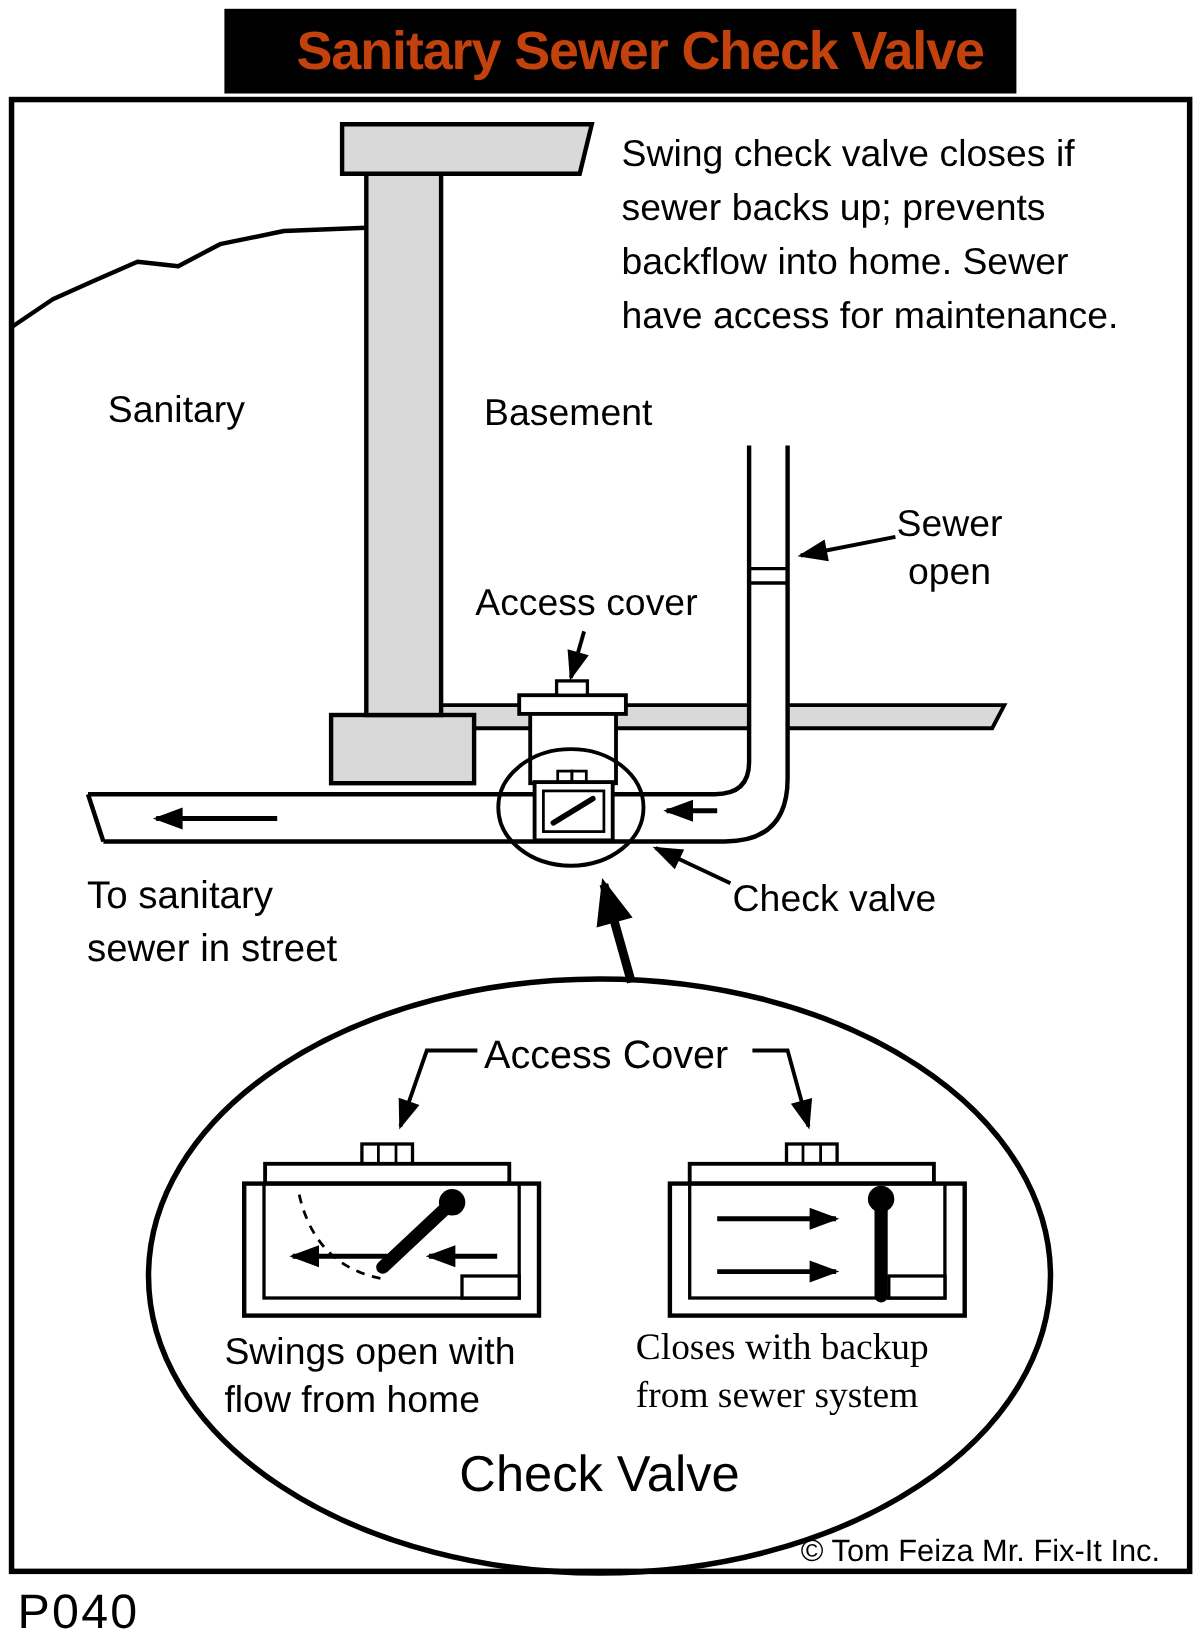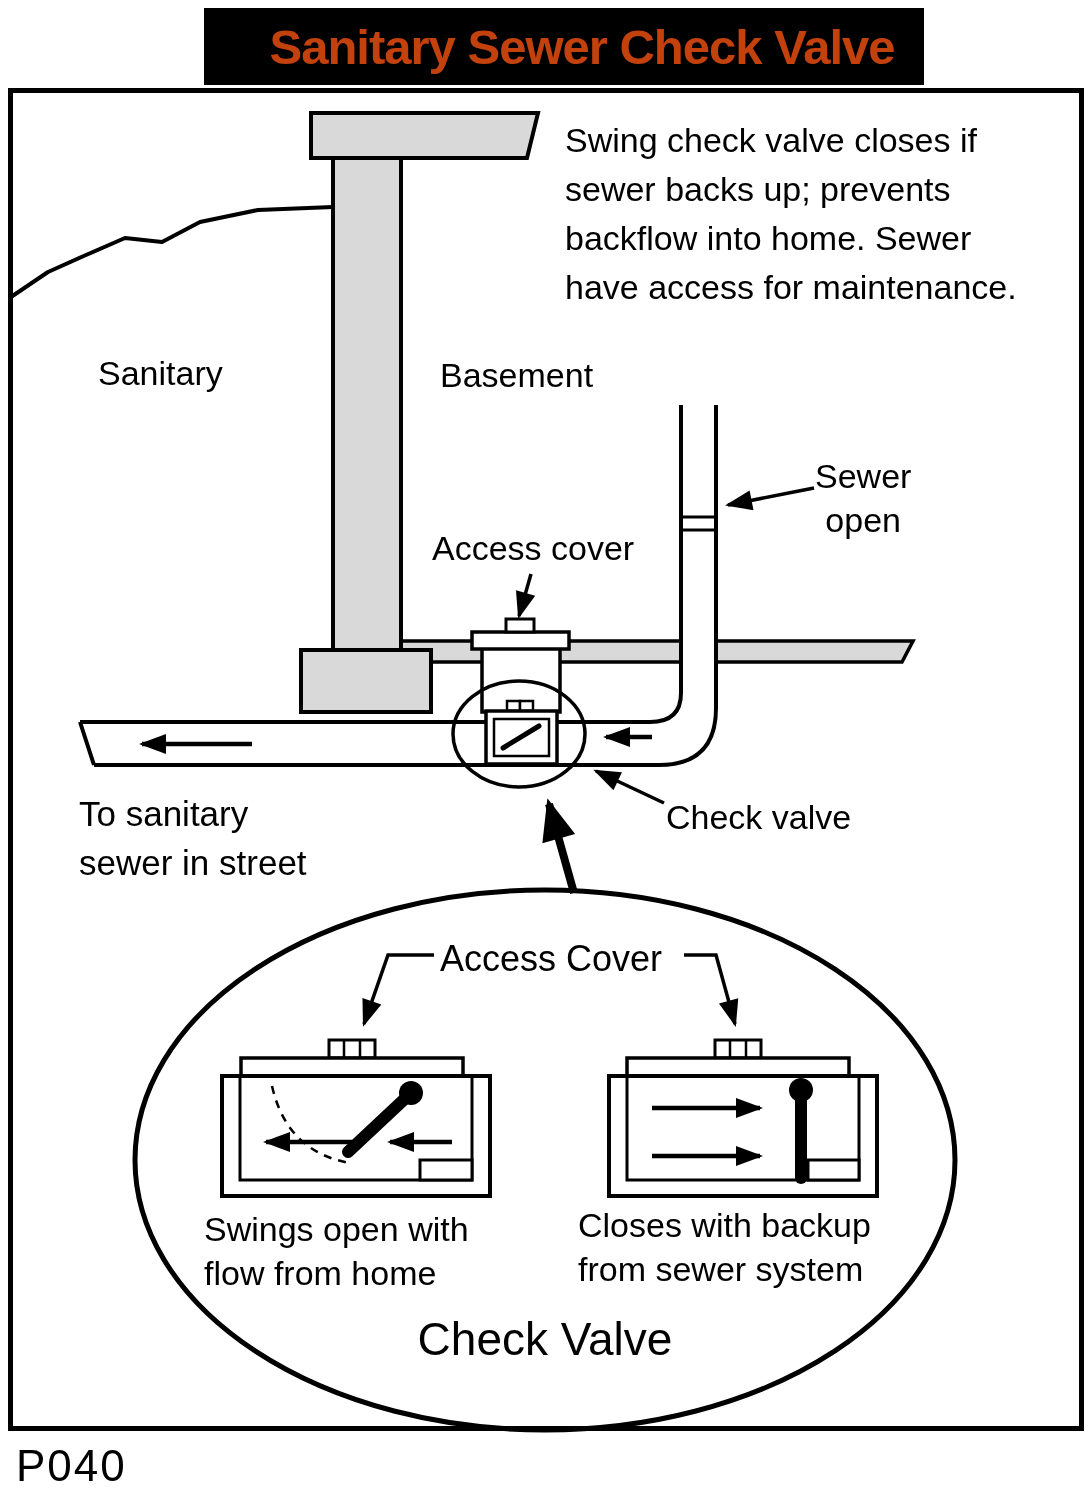--- a/index.html
+++ b/index.html
@@ -22,21 +22,21 @@
   .lbl { position:absolute; font-size:34px; line-height:1.28; white-space:nowrap; }
   .note { left:565px; top:116px; line-height:49px; font-size:34px; }
   .lbl-exterior { left:98px;  top:352px; }
   .lbl-basement { left:440px; top:354px; }
   .lbl-sewer-drain { left:815px; top:454px; line-height:44px;text-align:center; }
   .lbl-access-cover { left:432px; top:527px; }
   .lbl-to-sewer { left:33px; top:789px; line-height:49px; font-size:35px;margin-left:46px; }
   .lbl-check-valve { left:666px; top:796px; }
   .lbl-detail-access { left:440px; top:936px; font-size:36px; }
   .lbl-open-caption { left:204px; top:1207px; line-height:44px; }
-  .lbl-closed-caption { left:578px; top:1203px; line-height:44px; }
+  .lbl-closed-caption { left:578px; top:1203px; line-height:44px;font-family:Liberation Serif, serif; }
   .lbl-detail-title { left:345px; top:1310px; width:400px; text-align:center; font-size:46px; }
   .lbl-copyright { left:728px; top:1392px; font-size:28px; }
   .lbl-pagecode { left:16px; top:1438px; font-size:44px; letter-spacing:2px; }
 </style>
 </head>
 <body>
 
 <div id="canvas">
 
   <div id="title-bar">
@@ -147,16 +147,17 @@
     <div>flow from home</div>
   </div>
 
   <div class="lbl lbl-closed-caption">
     <div>Closes with backup</div>
     <div>from sewer system</div>
   </div>
 
   <div class="lbl lbl-detail-title">Check Valve</div>
 
+  <div class="lbl lbl-copyright">© Tom Feiza Mr. Fix-It Inc.</div>
 
   <div class="lbl lbl-pagecode">P040</div>
 
 </div>
 
 </body></html>

